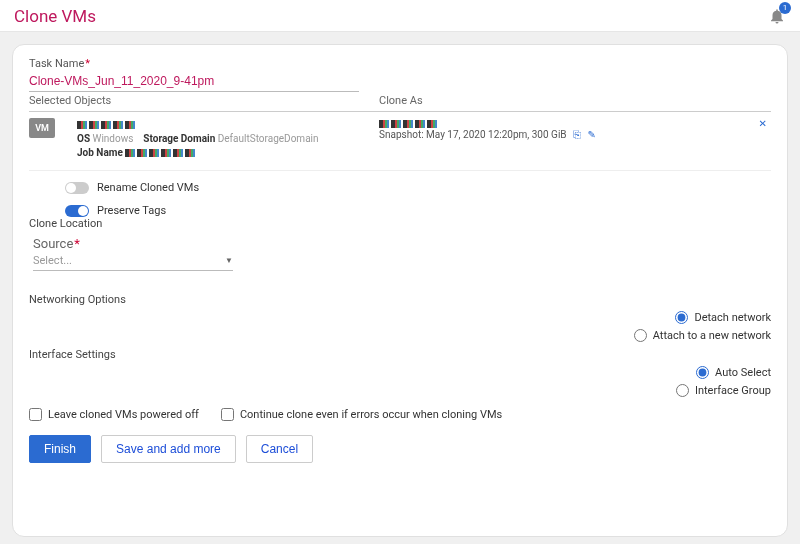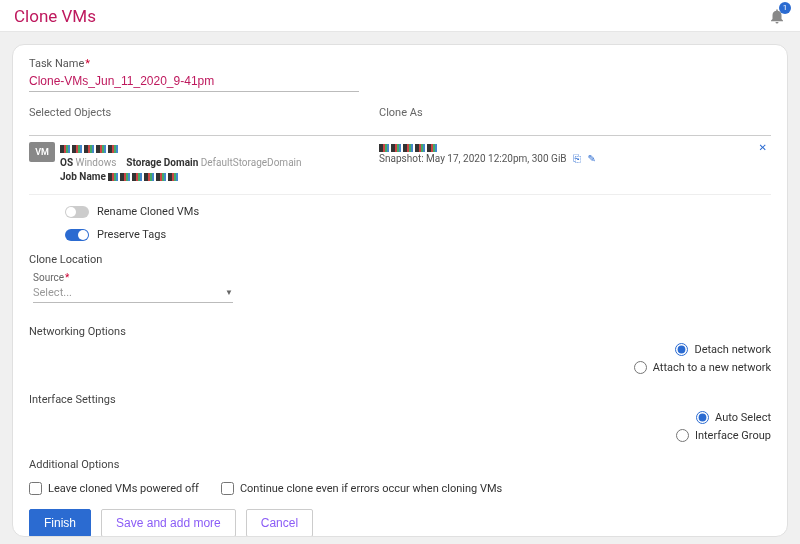--- a/index.html
+++ b/index.html
@@ -5,46 +5,46 @@
   * { box-sizing: border-box; margin: 0; padding: 0; }
   body { font-family: -apple-system, BlinkMacSystemFont, "Segoe UI", Roboto, Arial, sans-serif; font-size: 12px; color: #333; background: #f0f0f0; width: 800px; height: 544px; overflow: hidden; }
   .header { background: #fff; height: 32px; display: flex; align-items: center; justify-content: space-between; padding: 0 14px; border-bottom: 1px solid #e6e6e6; }
   .header-title { font-size: 17px; font-weight: 400; color: #be185d; }
   .bell { position: relative; }
   .bell-badge { position: absolute; top: -5px; right: -5px; background: #2b6bd1; color: #fff; font-size: 8px; width: 12px; height: 12px; border-radius: 50%; display: flex; align-items: center; justify-content: center; }
   .panel { background: #fff; margin: 12px; border: 1px solid #e0e0e0; border-radius: 12px; padding: 12px 16px 14px 16px; height: 493px; overflow: hidden; }
   .label { font-size: 11px; color: #555; }
   .req::after { content: "*"; color: #c03; margin-left: 1px; }
   .text-input { border: none; border-bottom: 1px solid #bbb; width: 330px; font-size: 12px; padding: 4px 0 3px 0; outline: none; color: #be185d; }
-  .cols { display: flex; margin-top: 14px; border-bottom: 1px solid #ccc; padding-bottom: 16px; }
+  .cols { display: flex; margin-top: 2px; border-bottom: 1px solid #ccc; padding-bottom: 4px; }
   .col-l { width: 350px; font-size: 11px; color: #666; }
   .col-r { flex: 1; font-size: 11px; color: #666; }
   .row { display: flex; padding: 6px 0 10px 0; border-bottom: 1px solid #eee; }
-  .vm-badge { width: 26px; height: 20px; background: #888; color: #fff; font-size: 9px; font-weight: 600; display: flex; align-items: center; justify-content: center; border-radius: 2px; margin-right: 5px; }
+  .vm-badge { width: 26px; height: 20px; background: #888; color: #fff; font-size: 9px; font-weight: 600; display: flex; align-items: center; justify-content: center; border-radius: 2px; margin-right: 22px; }
   .vm-meta { font-size: 10px; color: #666; line-height: 1.4; }
   .vm-meta .k { color: #333; font-weight: bold; }
   .censor { display: inline-block; height: 8px; background: repeating-linear-gradient(90deg,#333 0 4px,#c44 4px 6px,#4a6 6px 8px,#48c 8px 10px,#fff 10px 12px); vertical-align: middle; }
   .row-r { flex: 1; position: relative; font-size: 10px; color: #555; }
   .row-close { position: absolute; right: 4px; top: 0; color: #2b6bd1; cursor: pointer; }
   .toggle-row { display: flex; align-items: center; margin-top: 10px; font-size: 11px; color: #333; padding-left: 36px; }
   .toggle { width: 24px; height: 12px; border-radius: 6px; position: relative; margin-right: 8px; }
   .toggle.off { background: #ccc; }
   .toggle.on { background: #2b6bd1; }
   .toggle .knob { width: 10px; height: 10px; background: #fff; border-radius: 50%; position: absolute; top: 1px; }
   .toggle.off .knob { left: 1px; }
   .toggle.on .knob { right: 1px; }
-  .section { font-size: 11px; color: #444; margin-top: 12px; }
+  .section { font-size: 11px; color: #444; }
   .sel-wrap { margin-top: 6px; }
-  .sel-label { font-size: 10px; color: #666; padding-left: 4px; }
+  .sel-label { font-size: 13px; color: #666; padding-left: 4px; }
   .select { border: none; border-bottom: 1px solid #bbb; width: 200px; font-size: 11px; padding: 3px 0; color: #999; display: flex; justify-content: space-between; align-items: center; margin-left: 4px; cursor: pointer; }
   .radio-row, .check-row { display: flex; align-items: center; font-size: 11px; color: #333; margin-top: 5px; justify-content: flex-end; }
   .radio, .check { margin-right: 6px; accent-color: #2b6bd1; }
   .checks-inline { display: flex; gap: 22px; margin-top: 6px; }
   .actions { display: flex; gap: 10px; margin-top: 14px; }
-  .btn { border: 1px solid #ccc; background: #fff; color: #8b5cf6; font-size: 12px; padding: 6px 14px; border-radius: 2px; cursor: pointer; }
+  .btn { border: 1px solid #ccc; background: #fff; color: #1d4ed8; font-size: 12px; padding: 6px 14px; border-radius: 2px; cursor: pointer; }
   .btn.primary { background: #2b6bd1; color: #fff; border-color: #2b6bd1; }
   svg { display: block; }
 </style>
 </head>
 <body>
 
 <div class="header">
   <div class="header-title">Clone VMs</div>
   <div class="bell">
     <svg width="18" height="18" viewBox="0 0 24 24">
@@ -108,31 +108,30 @@
   <div class="section" style="margin-top:22px">Networking Options</div>
   <label class="radio-row">
       <input type="radio" class="radio" name="net" checked="" style="">
       <span>Detach network</span>
     </label>
   <label class="radio-row">
       <input type="radio" class="radio" name="net" style="">
       <span>Attach to a new network</span>
     </label>
 
-  <div class="section" style="margin-top:19px">Interface Settings</div>
+  <div class="section" style="margin-top:6px">Interface Settings</div>
   <label class="radio-row">
       <input type="radio" class="radio" name="iface" checked="" style="">
       <span>Auto Select</span>
     </label>
   <label class="radio-row">
       <input type="radio" class="radio" name="iface" style="">
       <span>Interface Group</span>
     </label>
 
-  <div class="section" style="margin-top:16px">Additional Options</div>
   <div class="checks-inline">
     <label class="check-row">
         <input type="checkbox" class="check" style="">
         <span>Leave cloned VMs powered off</span>
       </label>
     <label class="check-row">
         <input type="checkbox" class="check" style="">
         <span>Continue clone even if errors occur when cloning VMs</span>
       </label>
   </div>

